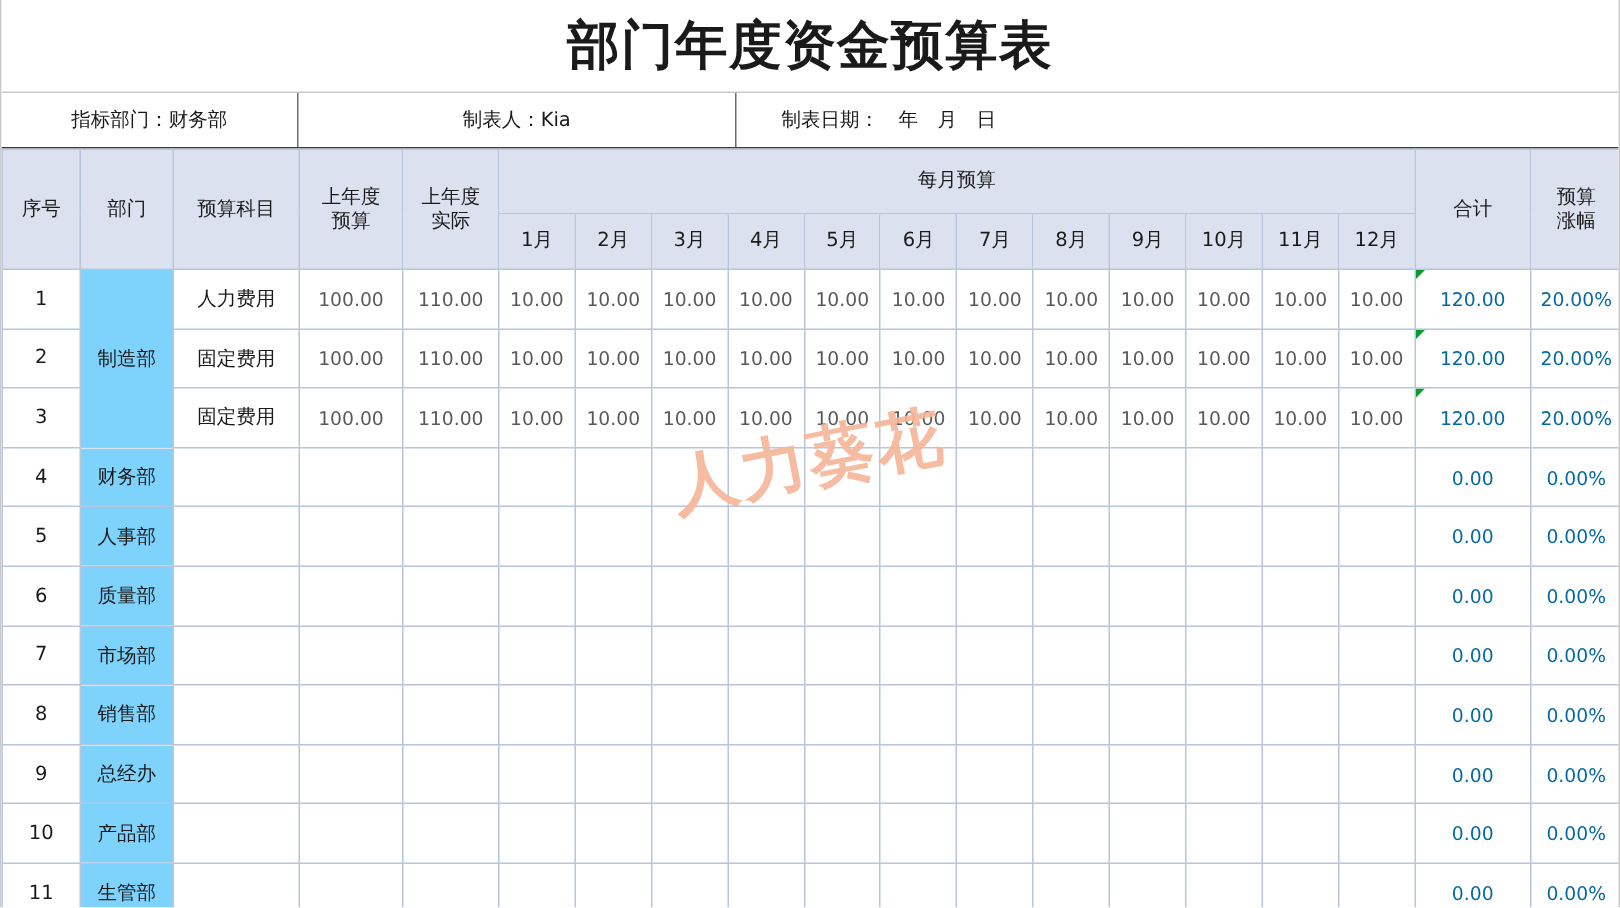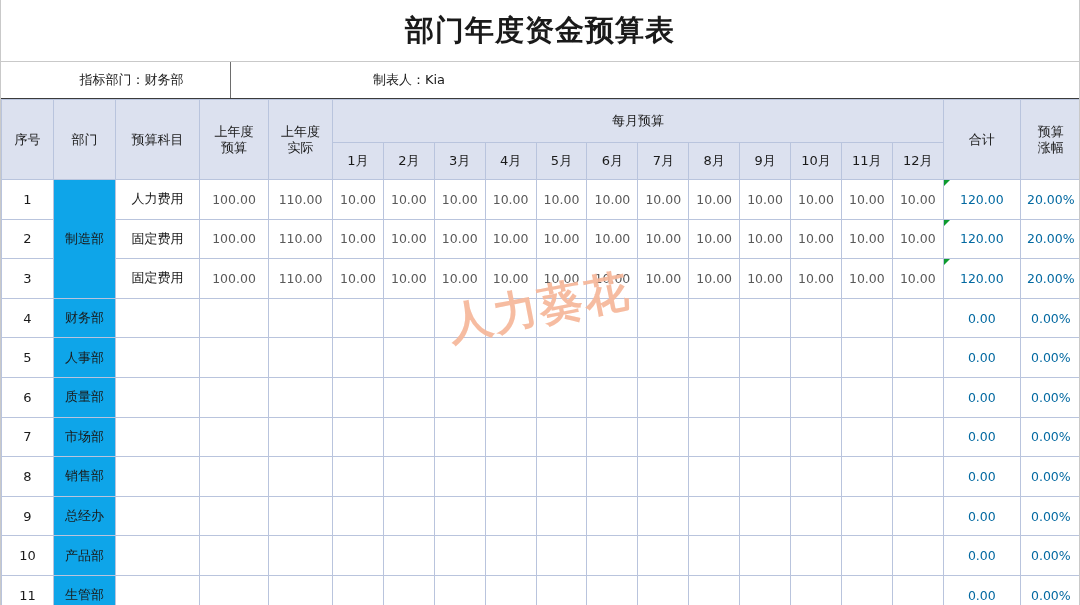--- a/index.html
+++ b/index.html
@@ -50,21 +50,21 @@
     position: relative;
     height: 62px;
     box-sizing: border-box;
     border-bottom: 1px solid #c9c9c9;
     display: flex;
     align-items: center;
     justify-content: center;
     background: #ffffff;
   }
   #title-text {
-    font-size: 29px;
+    font-size: 35px;
     font-weight: bold;
     color: #1a1a1a;
     letter-spacing: 1px;
     font-family: "DejaVu Sans", "Liberation Sans", sans-serif;
   }
 
   
   #info-row {
     position: relative;
     height: 37px;
@@ -76,21 +76,20 @@
   .info-cell {
     display: flex;
     align-items: center;
     justify-content: center;
     box-sizing: border-box;
     border-right: 1px solid #6d6d6d;
     font-size: 13px;
     color: #1a1a1a;
     white-space: nowrap;
     font-family: "DejaVu Sans", "Liberation Sans", sans-serif;
-    margin-left: 32px;
   }
   .info-cell:last-child { border-right: none; }
   #info-c1 { width: 198px; }
   #info-c2 { width: 292px; text-align: right; }
   #info-c3 { width: 262px; }
   #info-c4 { width: 203px; }
   #info-c5 { width: 125px; }
 
   
   table.grid {
@@ -124,21 +123,21 @@
     font-size: 12.5px;
     color: #595959;
     text-align: center;
     vertical-align: middle;
     background: transparent;
   }
   td.seq, td.dept, td.subject {
     color: #1a1a1a;
     font-size: 13px;
   }
-  td.dept { background: #0ea5e9; }
+  td.dept { background: #7dd3fc; }
   td.num { color: #595959; }
   td.total, td.growth { color: #0369a1; }
 
   
   td.marker { position: relative; }
   td.marker::before {
     content: "";
     position: absolute;
     left: 0; top: 0;
     width: 0; height: 0;
@@ -163,20 +162,21 @@
 
   <div id="watermark">人力葵花</div>
 
   <div id="title-bar">
     <div id="title-text">部门年度资金预算表</div>
   </div>
 
   <div id="info-row">
     <div class="info-cell" id="info-c1">指标部门：财务部</div>
     <div class="info-cell" id="info-c2">制表人：Kia</div>
+    <div class="info-cell" id="info-c4">制表日期：　年　月　日</div>
   </div>
 
   <table class="grid">
     <colgroup>
       <col class="c-seq">
         <col class="c-dept">
         <col class="c-subject">
       <col class="c-lastbud">
         <col class="c-lastact">
       <col class="c-month">

